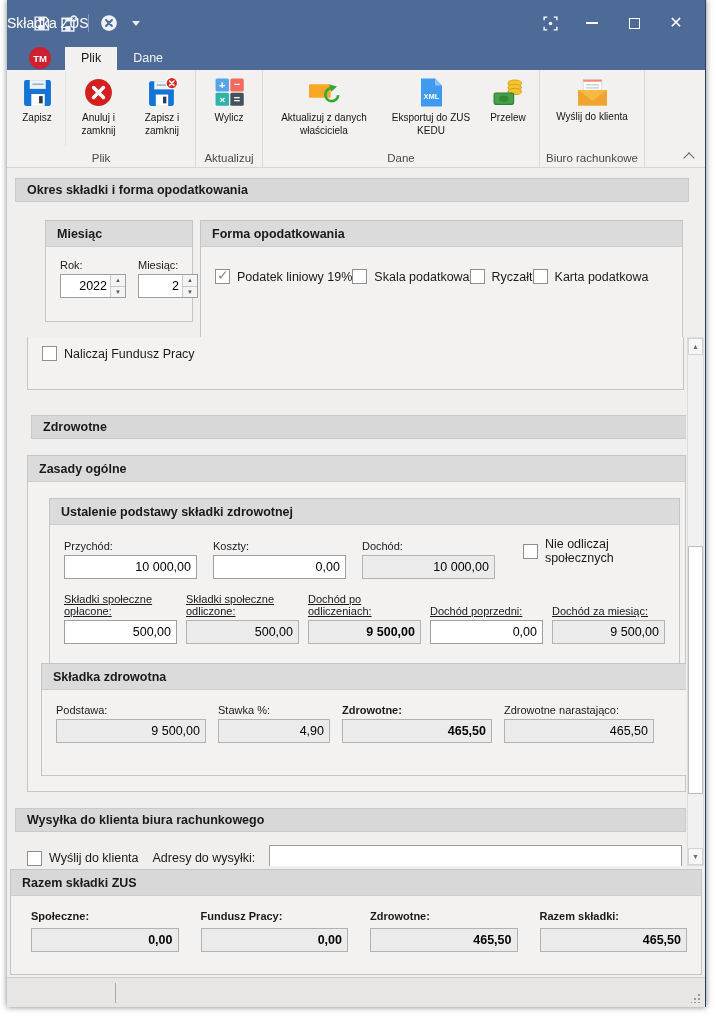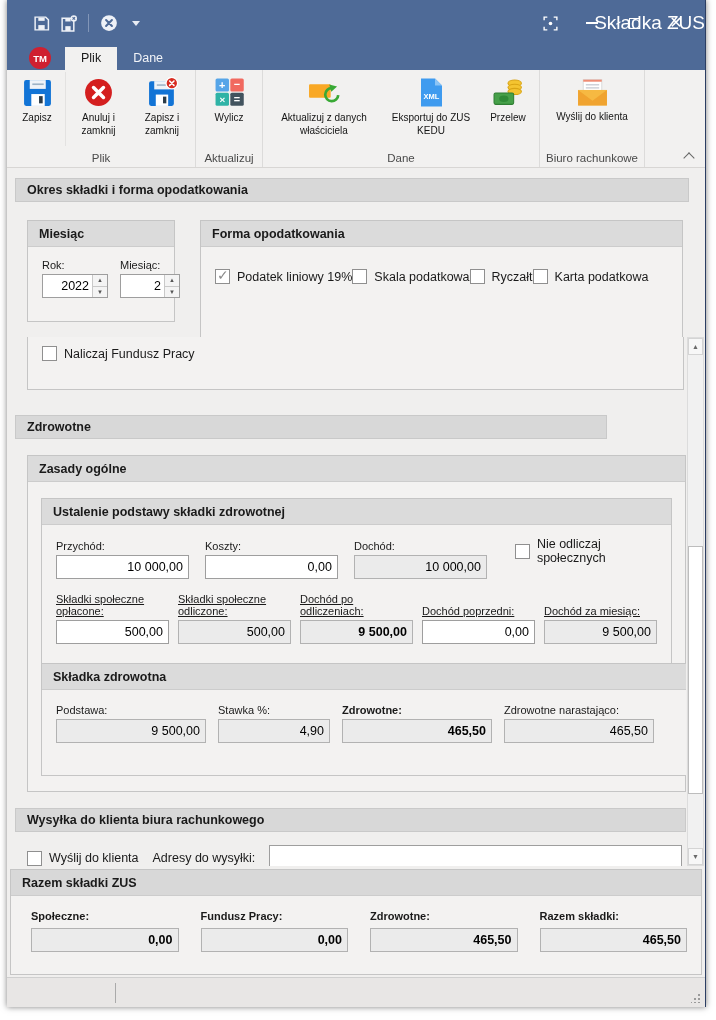--- a/index.html
+++ b/index.html
@@ -18,21 +18,21 @@
   
   .window { position:absolute; left:7px; top:0; width:699px; height:1007px; background:#f0efee;
             border-right:1px solid #2c3e63; box-shadow:0 0 6px rgba(0,0,0,.5); }
 
   
   .titlebar { position:absolute; left:0; top:0; right:0; height:46px; background:#4e6a97; display:flex; align-items:center; }
   .qat { display:flex; align-items:center; gap:7px; padding-left:24px; }
   .qat .sep { width:1px; height:18px; background:#8296b8; margin:0 3px; }
   .qbtn { width:20px; height:20px; display:flex; align-items:center; justify-content:center; cursor:default; }
   .caret { width:0; height:0; border-left:4px solid transparent; border-right:4px solid transparent; border-top:5px solid #e8ecf4; }
-  .title { position:absolute; left:0; right:0; text-align:right; color:#fff; font-size:19px; pointer-events:none; }
+  .title { position:absolute; left:0; right:0; text-align:left; color:#fff; font-size:14px; pointer-events:none; }
   .winctl { position:absolute; right:8px; top:0; height:46px; display:flex; align-items:center; }
   .wbtn { width:42px; height:32px; display:flex; align-items:center; justify-content:center; color:#fff; }
   .ico-min { width:12px; border-bottom:2px solid #fff; height:2px; }
   .ico-max { width:11px; height:11px; border:1.5px solid #fff; }
   .ico-close { font-size:16px; line-height:1; color:#fff; }
   .ico-close::after { content:"✕"; }
 
   
   .tabrow { position:absolute; left:0; top:46px; right:0; height:24px; background:#4e6a97; display:flex; align-items:flex-end; }
   .applogo { width:22px; height:22px; border-radius:50%; background:#cf2030; color:#fff; font-weight:bold; font-size:9.5px;
@@ -265,21 +265,21 @@
 
     <div class="chev"></div>
   </div>
 
   <div class="main">
 
     <div class="secbar" style="position:absolute;left:8px;right:16px;top:10px">
       <span>Okres składki i forma opodatkowania</span>
     </div>
 
-    <div class="gbox" style="left:20px;top:52px;width:148px;height:102px">
+    <div class="gbox" style="left:38px;top:52px;width:148px;height:102px">
       <div class="gh">Miesiąc</div>
       <div style="display:flex;gap:12px;padding:12px 12px 0 14px">
         <div class="fld" style="width:66px">
           <div class="flabel">Rok:</div>
           <div class="spin">
             <input value="2022" style="">
             <div class="spinbtns">
                 <div class="sb up"></div>
                 <div class="sb dn"></div>
               </div>
@@ -325,28 +325,28 @@
 
         <div style="position:absolute;left:82px;top:0;width:15px;height:5px;border:1px solid #8f8f8f;border-top:none;background:#fff"></div>
 
         <div class="gbox" style="left:12px;top:-20px;width:657px;height:73px;background:#f3f2f1">
           <label class="cbrow" style="position:absolute;left:14px;top:28px">
             <span class="cb"></span>
             <span>Naliczaj Fundusz Pracy</span>
           </label>
         </div>
 
-        <div class="secbar" style="position:absolute;left:0;top:78px;width:592px">
+        <div class="secbar" style="position:absolute;left:16px;top:78px;width:671px">
           <span>Zdrowotne</span>
         </div>
 
         <div class="gbox" style="left:12px;top:118px;width:659px;height:337px">
           <div class="gh">Zasady ogólne</div>
 
-          <div class="gbox" style="left:13px;top:42px;width:631px;height:170px">
+          <div class="gbox" style="left:21px;top:42px;width:631px;height:170px">
             <div class="gh">Ustalenie podstawy składki zdrowotnej</div>
             <div style="padding:12px 14px 0 14px">
               <div style="display:flex;gap:16px;align-items:flex-end">
                 <div class="fld" style="width:148px">
                   <div class="flabel">Przychód:</div>
                   <input class="tin" value="10 000,00" style="">
                 </div>
                 <div class="fld" style="width:148px">
                   <div class="flabel">Koszty:</div>
                   <input class="tin" value="0,00" style="">

